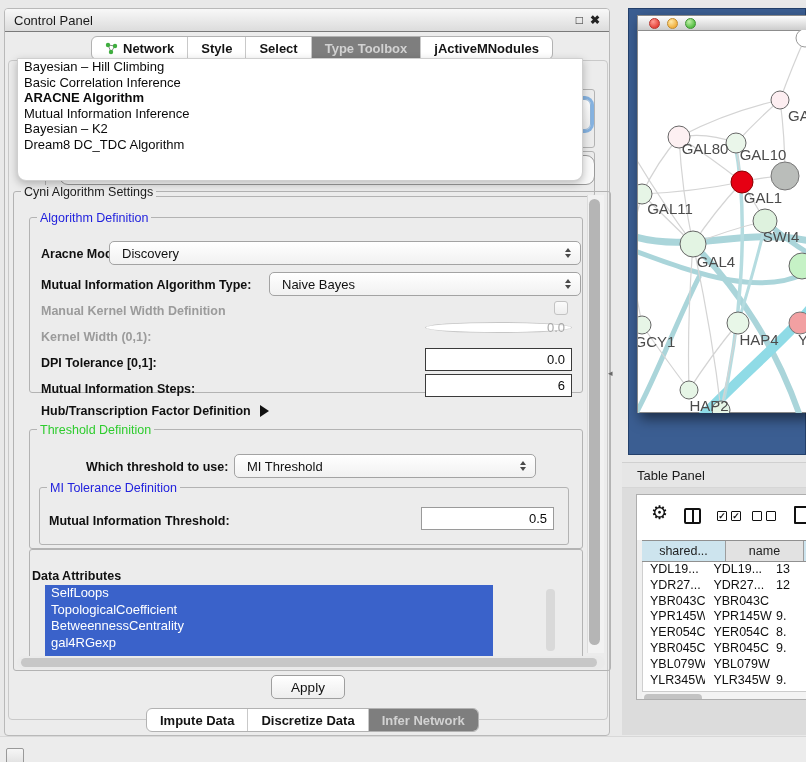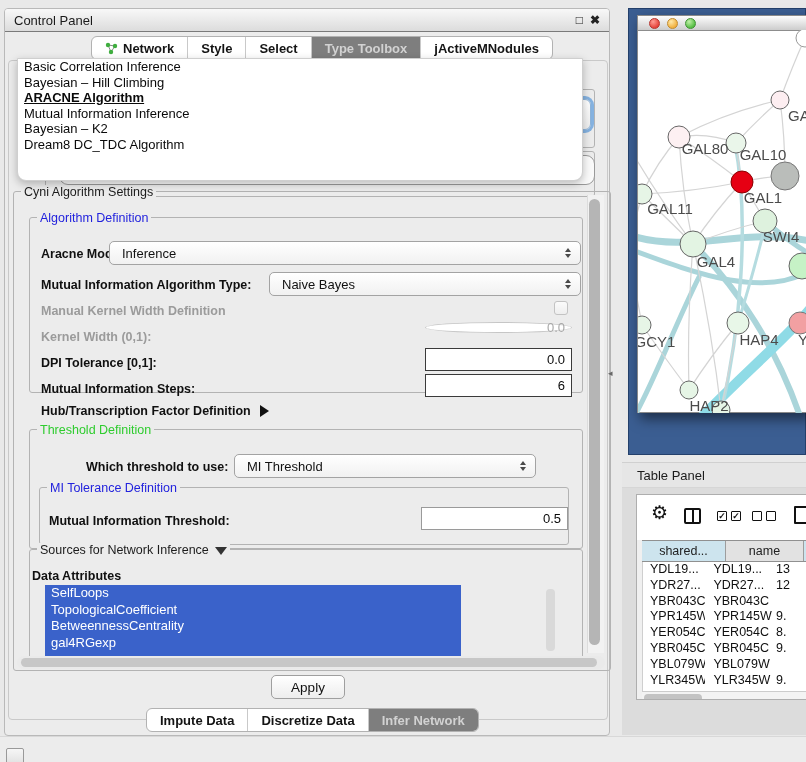--- a/index.html
+++ b/index.html
@@ -34,21 +34,21 @@
   .bg-combo-ring{position:absolute;background:linear-gradient(#fff,#eee);border:1px solid #8fb4d9;
       border-radius:6px;box-shadow:0 0 0 3px #85b2e0;}
   .bg-rounded{position:absolute;background:#fafafa;border:1px solid #9a9a9a;border-radius:9px;}
 
   
   .dropdown{position:absolute;left:12px;top:49px;width:566px;height:123px;background:#fff;
       border:1px solid #cfcfcf;border-radius:0 0 9px 9px;
       box-shadow:0 3px 8px rgba(0,0,0,.25);z-index:30;box-sizing:border-box;}
   .dd-placeholder{font-size:13px;color:#b4b4b4;text-align:center;padding-top:2px;height:14px;}
   .dd-item{font-size:13px;color:#0a0a0a;line-height:15.5px;padding-left:6px;white-space:nowrap;}
-  .dd-item.bold{font-weight:bold;text-decoration:underline;}
+  .dd-item.bold{font-weight:bold;}
 
   
   .gbox{position:absolute;border:1px solid #b3b3b3;border-radius:3px;box-sizing:border-box;}
   .gtitle{position:absolute;font-size:12.5px;background:#ececec;padding:0 3px;z-index:3;white-space:nowrap;}
   .t-blue{color:#2222dd;} .t-green{color:#2ecc2e;} .t-dark{color:#1c1c1c;}
 
   .row-label{position:absolute;font-size:12.5px;font-weight:bold;color:#101010;white-space:nowrap;}
   .row-label.dim{color:#9b9b9b;}
   .combo{position:absolute;background:linear-gradient(#ffffff,#f1f1f1);border:1px solid #a3a3a3;
       border-radius:5px;display:flex;align-items:center;font-size:13px;color:#111;
@@ -175,38 +175,38 @@
         </div>
       </div>
 
     <div class="bg-group" style="left:40px;top:80px;width:548px;height:57px;"></div>
     <div class="bg-combo-ring" style="left:556px;top:90px;width:28px;height:29px;"></div>
     <div class="bg-group" style="left:40px;top:142px;width:548px;height:44px;"></div>
     <div class="bg-rounded" style="left:54px;top:146px;width:534px;height:28px;"></div>
 
     <div class="dropdown">
       <div id="algo-list">
+          <div class="dd-item">Bayesian – Hill Climbing</div>
           <div class="dd-item">Basic Correlation Inference</div>
-          <div class="dd-item">Bayesian – Hill Climbing</div>
           <div class="dd-item bold">ARACNE Algorithm</div>
           <div class="dd-item">Mutual Information Inference</div>
           <div class="dd-item">Bayesian – K2</div>
           <div class="dd-item">Dream8 DC_TDC Algorithm</div>
         </div>
     </div>
 
     <div class="gbox" style="left:8px;top:182px;width:598px;height:480px;"></div>
     <span class="gtitle t-dark" style="left:16px;top:176px;">Cyni Algorithm Settings</span>
 
     <div class="gbox" style="left:24px;top:208px;width:554px;height:176px;"></div>
     <span class="gtitle t-blue" style="left:32px;top:202px;">Algorithm Definition</span>
 
     <span class="row-label" style="left:36px;top:238px;">Aracne Mode:</span>
     <div class="combo" style="left:104px;top:232px;width:472px;">
-      <span>Inference</span>
+      <span>Discovery</span>
       <span class="stepper">
           <span class="tri-up"></span>
           <span class="tri-dn"></span>
         </span>
     </div>
 
     <span class="row-label" style="left:36px;top:269px;">Mutual Information Algorithm Type:</span>
     <div class="combo" style="left:264px;top:263px;width:312px;">
       <span>Naive Bayes</span>
       <span class="stepper">
@@ -240,28 +240,25 @@
       <span class="stepper">
           <span class="tri-up"></span>
           <span class="tri-dn"></span>
         </span>
     </div>
 
     <div class="gbox" style="left:34px;top:478px;width:530px;height:58px;"></div>
     <span class="gtitle t-blue" style="left:42px;top:472px;">MI Tolerance Definition</span>
 
     <span class="row-label" style="left:44px;top:505px;">Mutual Information Threshold:</span>
-    <div class="field" style="left:416px;top:498px;width:147px;border-color:#9a9a9a;">0.5</div>
+    <div class="field" style="left:416px;top:498px;width:133px;border-color:#9a9a9a;">0.5</div>
 
     <div class="gbox" style="left:24px;top:540px;width:554px;height:112px;"></div>
-    <span class="gtitle t-dark" style="left:32px;top:534px;">
-      <span>Sources for Network Inference</span><span class="arrow-down"></span>
-    </span>
     <span class="row-label" style="left:27px;top:560px;">Data Attributes</span>
-    <div class="attr-list" style="left:40px;top:576px;width:416px;height:72px;" id="attr-list">
+    <div class="attr-list" style="left:40px;top:576px;width:448px;height:72px;" id="attr-list">
         <div class="attr-item">SelfLoops</div>
         <div class="attr-item">TopologicalCoefficient</div>
         <div class="attr-item">BetweennessCentrality</div>
         <div class="attr-item">gal4RGexp</div>
       </div>
     <div class="list-thumb" style="left:541px;top:580px;width:9px;height:62px;"></div>
 
     <div class="vtrack" style="left:582px;top:186px;width:16px;height:458px;"></div>
     <div class="vthumb" style="left:584px;top:190px;width:11px;height:446px;"></div>
 

